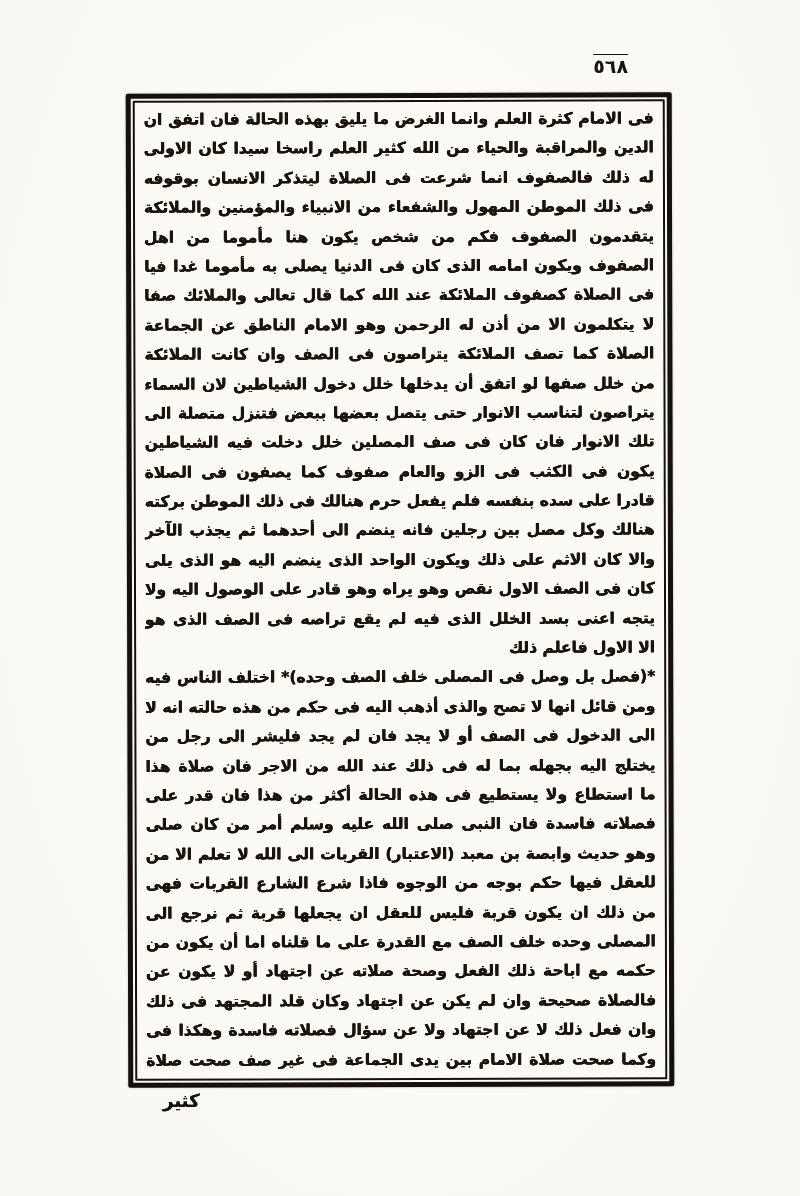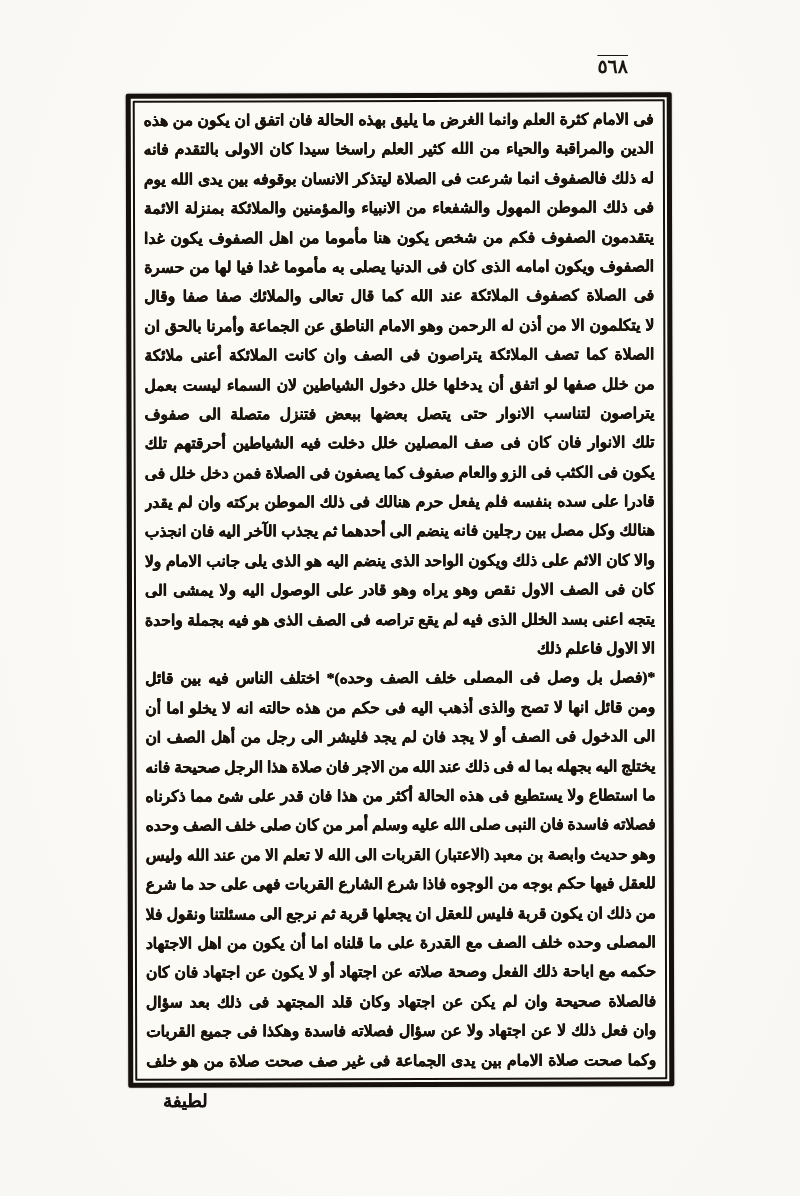--- a/index.html
+++ b/index.html
@@ -10,21 +10,20 @@
     background: #fcfbf7;
     overflow: hidden;
     font-family: "DejaVu Sans", sans-serif;
   }
   .scan {
     position: absolute;
     inset: 0;
     background:
       radial-gradient(ellipse at 50% 40%, rgba(255,255,255,0.6), rgba(0,0,0,0.015) 90%),
       #fcfbf7;
-    font-family: Liberation Serif, serif;
   }
   .page-number {
     position: absolute;
     top: 55px;
     right: 172px;
     font-size: 19px;
     font-weight: bold;
     color: #1a150f;
     letter-spacing: 2px;
     text-decoration: overline;
@@ -122,15 +121,15 @@
           <div class="line">من ذلك ان يكون قربة فليس للعقل ان يجعلها قربة ثم نرجع الى مسئلتنا ونقول فلا يخلو هذا</div>
           <div class="line">المصلى وحده خلف الصف مع القدرة على ما قلناه اما أن يكون من اهل الاجتهاد ويكون</div>
           <div class="line">حكمه مع اباحة ذلك الفعل وصحة صلاته عن اجتهاد أو لا يكون عن اجتهاد فان كان عن اجتهاد</div>
           <div class="line">فالصلاة صحيحة وان لم يكن عن اجتهاد وكان قلد المجتهد فى ذلك بعد سؤال العلماء فصلاته صحيحة</div>
           <div class="line">وان فعل ذلك لا عن اجتهاد ولا عن سؤال فصلاته فاسدة وهكذا فى جميع القربات المشروعة</div>
           <div class="line">وكما صحت صلاة الامام بين يدى الجماعة فى غير صف صحت صلاة من هو خلف الصف وحده فان</div>
         </div>
     </div>
   </div>
 
-  <div class="catchword">لطيفة</div>
+  <div class="catchword">كثير</div>
 
 </div>
 
 </body></html>

